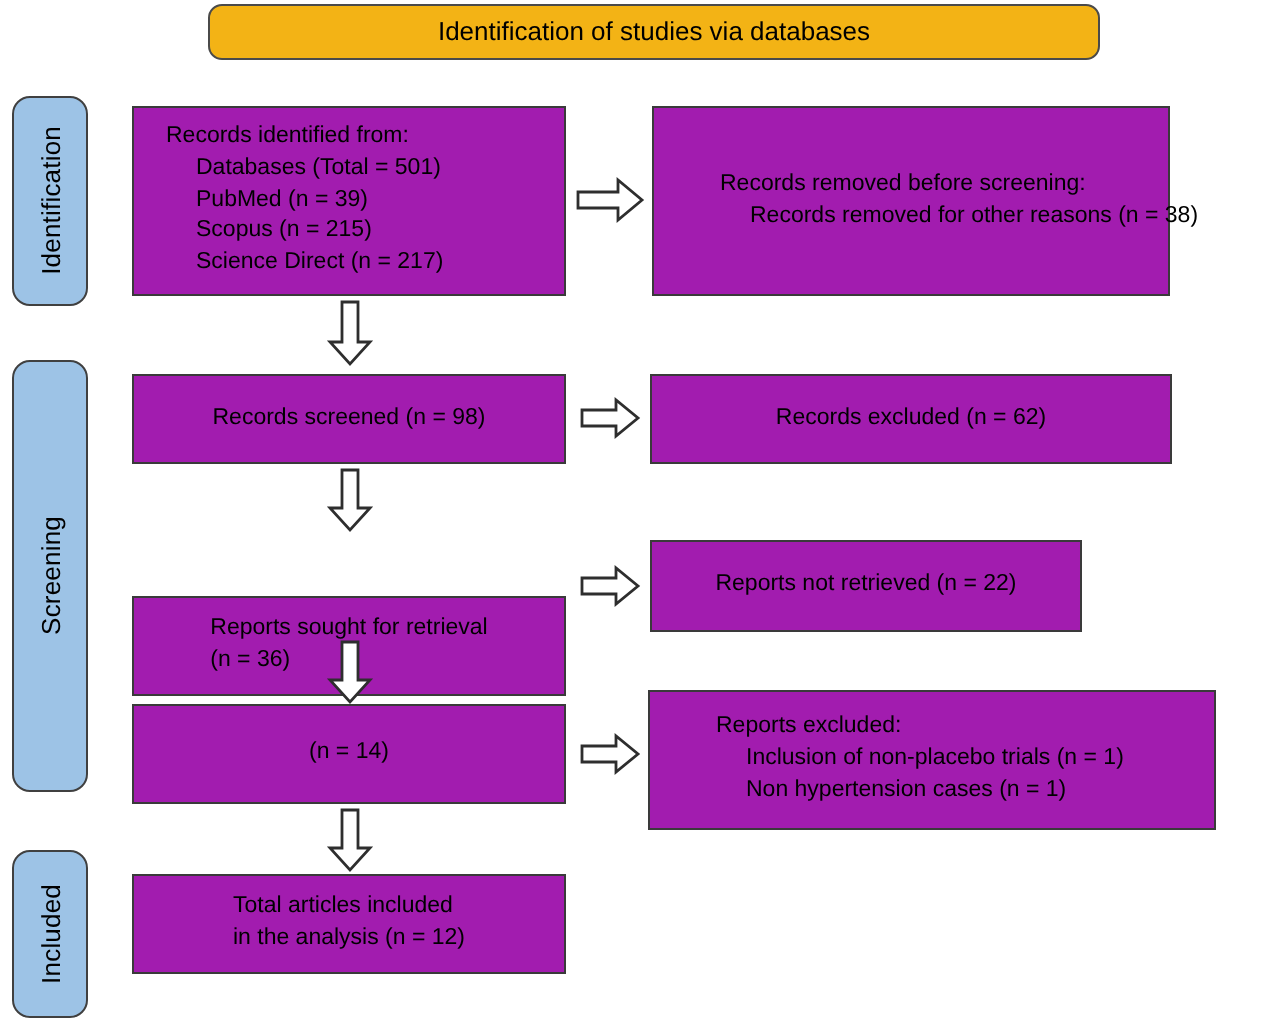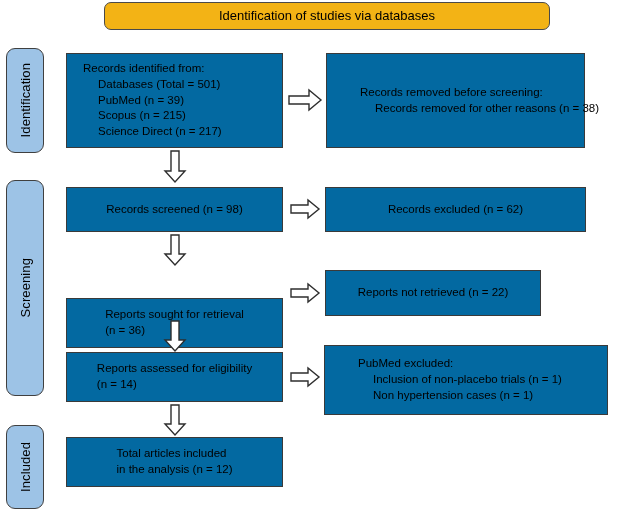--- a/index.html
+++ b/index.html
@@ -51,21 +51,21 @@
     font-size: 13px;
     color: #000000;
     white-space: nowrap;
     letter-spacing: 0.1px;
   }
 
   
   .box {
     position: absolute;
     box-sizing: border-box;
-    background: #0369a1;
+    background: #a21caf;
     border: 1.5px solid #3a3a3a;
     display: flex;
     flex-direction: column;
     justify-content: center;
     font-size: 11.5px;
     color: #000000;
     line-height: 1.38;
   }
   .box.center {
     align-items: center;
@@ -195,34 +195,33 @@
   </div>
 
   <div class="arrow" style="left:163px; top:320px;">
     <svg width="24" height="32" viewBox="0 0 24 32">
       <path d="M8,1 L16,1 L16,20 L22,20 L12,31 L2,20 L8,20 Z"></path>
     </svg>
   </div>
 
   <div class="box center" style="left:66px; top:352px; width:217px; height:50px;">
     <div>
-      <div class="line">Reports assessed for eligibility</div>
       <div class="line">(n = 14)</div>
     </div>
   </div>
 
   <div class="arrow" style="left:290px; top:366px;">
     <svg width="30" height="22" viewBox="0 0 30 22">
       <path d="M1,7 L18,7 L18,2 L29,11 L18,20 L18,15 L1,15 Z"></path>
     </svg>
   </div>
 
   <div class="box left wide" style="left:324px; top:345px; width:284px; height:70px;">
     <div class="pad">
-      <div class="line">PubMed excluded:</div>
+      <div class="line">Reports excluded:</div>
       <div class="line indent">Inclusion of non-placebo trials (n = 1)</div>
       <div class="line indent">Non hypertension cases (n = 1)</div>
     </div>
   </div>
 
   <div class="arrow" style="left:163px; top:404px;">
     <svg width="24" height="32" viewBox="0 0 24 32">
       <path d="M8,1 L16,1 L16,20 L22,20 L12,31 L2,20 L8,20 Z"></path>
     </svg>
   </div>

